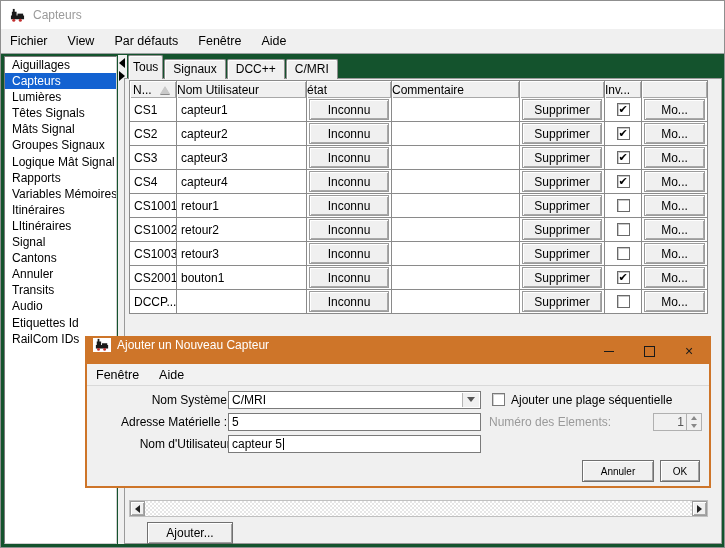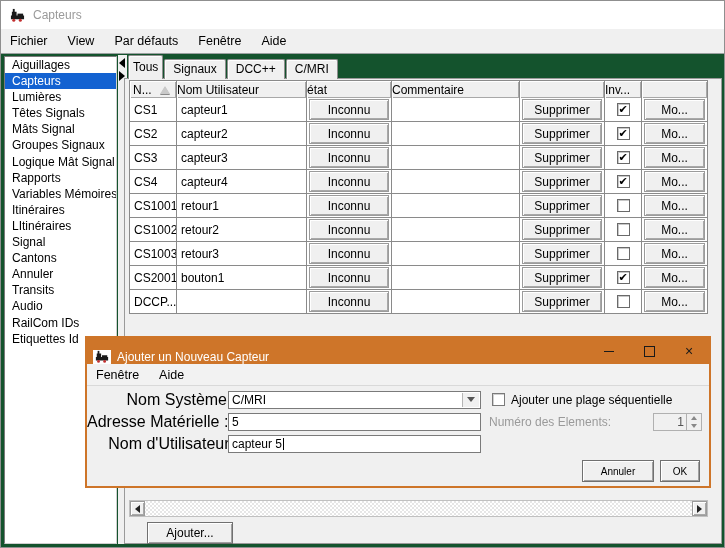--- a/index.html
+++ b/index.html
@@ -74,32 +74,32 @@
   .arr-r{width:0;height:0;border-top:4px solid transparent;border-bottom:4px solid transparent;border-left:5px solid #222;}
 
   .add-btn{position:absolute;left:22px;top:443px;width:86px;height:22px;background:#f0f0f0;
            border:1px solid #707070;box-shadow:inset 1px 1px 0 #fff, inset -1px -1px 0 #a0a0a0;
            font-family:inherit;font-size:12px;}
 
   
   .dialog{position:absolute;left:84px;top:335px;width:626px;height:152px;background:#f0f0f0;
           border:2px solid var(--accent,#ce7529);box-sizing:border-box;z-index:10;}
   .dlg-titlebar{position:absolute;left:0;top:0;right:0;height:26px;background:var(--accent,#ce7529);
-                display:flex;align-items:flex-end;padding-left:6px;box-sizing:border-box;}
+                display:flex;align-items:flex-start;padding-left:6px;box-sizing:border-box;}
   .dlg-titlebar .app-icon{width:16px;height:14px;margin-right:6px;background:#fff;padding:0 1px;}
   .dlg-title-text{color:#fff;font-size:12px;}
   .dlg-controls{position:absolute;right:0;top:0;height:26px;display:flex;}
   .dlg-ctl{width:40px;height:26px;display:flex;align-items:center;justify-content:center;}
   .glyph-min{width:10px;height:1px;background:#1a1a1a;}
   .glyph-max{width:9px;height:9px;border:1px solid #1a1a1a;}
   .glyph-close{font-size:14px;color:#1a1a1a;line-height:14px;}
   .dlg-menubar{position:absolute;left:0;top:26px;right:0;height:22px;background:#f2f2f2;
                border-bottom:1px solid #d9d9d9;display:flex;align-items:center;box-sizing:border-box;}
   .dlg-row{position:absolute;height:19px;display:flex;align-items:center;}
-  .dlg-label{position:absolute;width:140px;text-align:right;font-size:16px;white-space:nowrap;}
+  .dlg-label{position:absolute;width:140px;text-align:right;font-size:12px;white-space:nowrap;}
   .dlg-field{position:absolute;left:141px;width:253px;height:18px;background:#fff;border:1px solid #7a7a7a;
              box-sizing:border-box;display:flex;align-items:center;padding-left:3px;font-size:12px;}
   .combo-arrow-btn{position:absolute;right:1px;top:1px;bottom:1px;width:16px;background:#f0f0f0;
                    border-left:1px solid #b5b5b5;display:flex;align-items:center;justify-content:center;}
   .combo-arrow{width:0;height:0;border-left:4px solid transparent;border-right:4px solid transparent;border-top:5px solid #555;}
   .dlg-checkbox{position:absolute;left:405px;width:13px;height:13px;background:#fff;border:1px solid #7a7a7a;
                 box-sizing:border-box;box-shadow:inset 1px 1px 0 #cfcfcf;}
   .dlg-cb-label{position:absolute;left:424px;font-size:12px;white-space:nowrap;}
   .dlg-gray-label{position:absolute;left:402px;font-size:12px;color:#9a9a9a;white-space:nowrap;}
   .spinner{position:absolute;left:566px;width:49px;height:18px;background:#f0f0f0;border:1px solid #b0b0b0;
@@ -151,22 +151,22 @@
       <div class="side-item">Logique Mât Signal</div>
       <div class="side-item">Rapports</div>
       <div class="side-item">Variables Mémoires</div>
       <div class="side-item">Itinéraires</div>
       <div class="side-item">LItinéraires</div>
       <div class="side-item">Signal</div>
       <div class="side-item">Cantons</div>
       <div class="side-item">Annuler</div>
       <div class="side-item">Transits</div>
       <div class="side-item">Audio</div>
+      <div class="side-item">Etiquettes Id</div>
       <div class="side-item">RailCom IDs</div>
-      <div class="side-item">Etiquettes Id</div>
     </div>
 
   <div class="divider">
     <div class="tri-left"></div>
     <div class="tri-right"></div>
   </div>
 
   <div class="tabs" id="tabs">
       <div class="tab selected">Tous</div>
       <div class="tab">Signaux</div>

